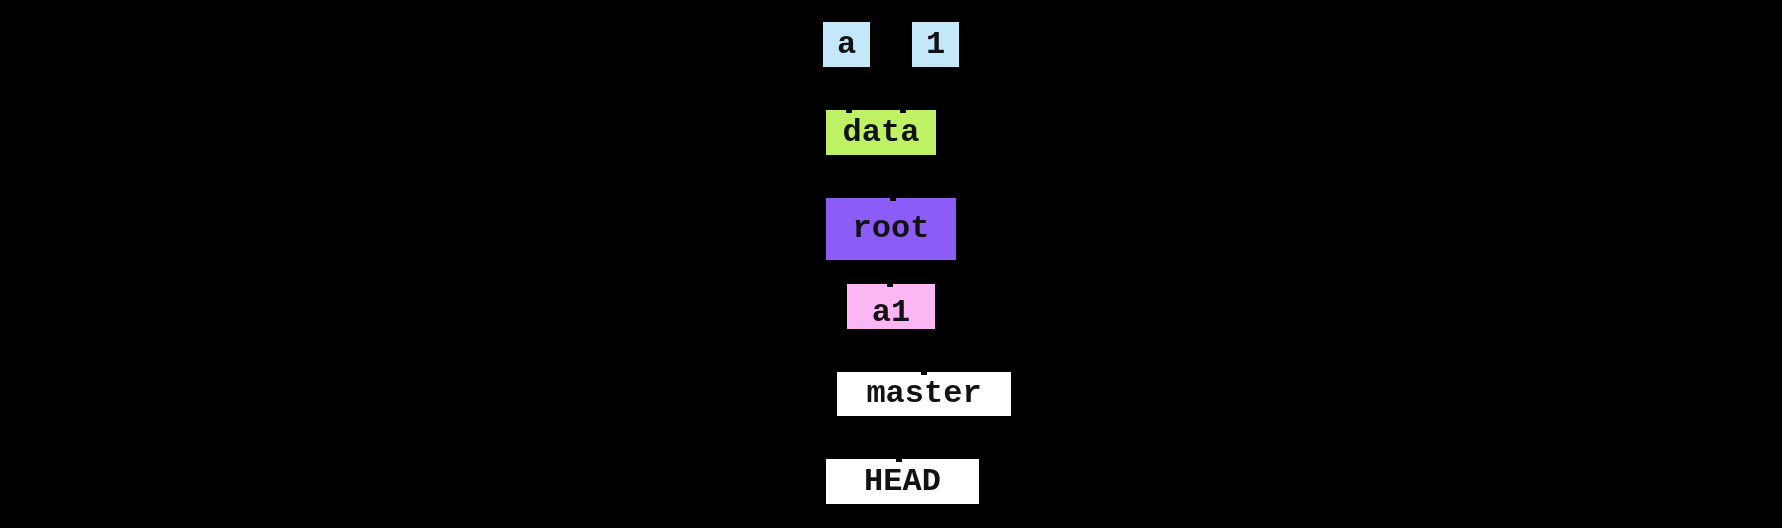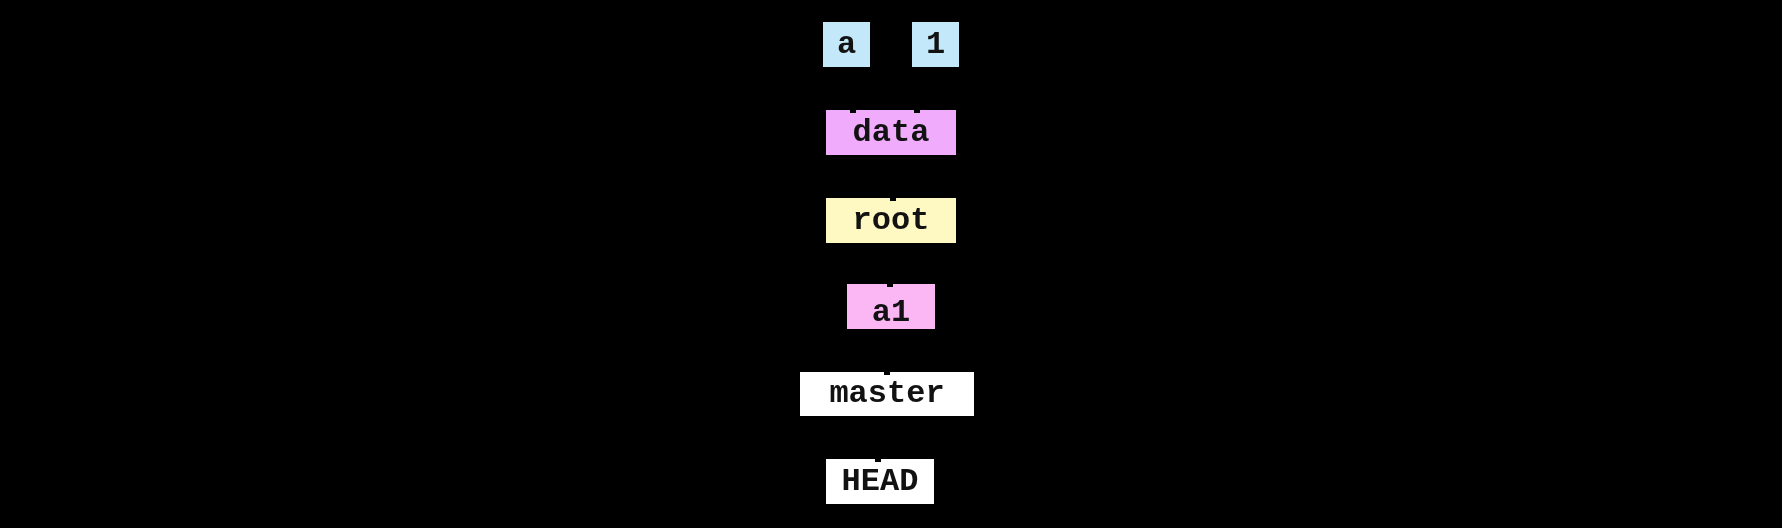--- a/index.html
+++ b/index.html
@@ -46,34 +46,34 @@
 </head>
 <body>
 
 <div id="canvas" style="background: rgb(0, 0, 0);">
     <div class="node" style="left: 823px; top: 22px; width: 47px; height: 45px; background: rgb(194, 232, 250);">
       <span class="node-label" style="color: rgb(18, 18, 18);">a</span>
     </div>
     <div class="node" style="left: 912px; top: 22px; width: 47px; height: 45px; background: rgb(194, 232, 250);">
       <span class="node-label" style="color: rgb(18, 18, 18);">1</span>
     </div>
-    <div class="node" style="left: 826px; top: 110px; width: 130px; height: 45px; background: #f0abfc;">
+    <div class="node" style="left: 826px; top: 110px; width: 110px; height: 45px; background: #bef264;">
       <span class="node-label" style="color: rgb(18, 18, 18);">data</span>
       <div class="tick" style="left: 21%;"></div>
       <div class="tick" style="left: 70%;"></div>
     </div>
-    <div class="node" style="left: 826px; top: 198px; width: 130px; height: 45px; background: #fef9c3; font-family: Liberation Mono, monospace;">
+    <div class="node" style="left: 826px; top: 198px; width: 130px; height: 62px; background: #8b5cf6; font-family: Liberation Mono, monospace;">
       <span class="node-label" style="color: rgb(18, 18, 18);">root</span>
       <div class="tick" style="left: 51.5%;"></div>
     </div>
     <div class="node" style="left: 847px; top: 284px; width: 88px; height: 45px; background: rgb(251, 182, 244); align-items: flex-end;">
       <span class="node-label" style="color: rgb(18, 18, 18);">a1</span>
       <div class="tick" style="left: 49%;"></div>
     </div>
-    <div class="node" style="left: 800px; top: 372px; width: 174px; height: 44px; background: rgb(255, 255, 255);">
+    <div class="node" style="left: 837px; top: 372px; width: 174px; height: 44px; background: rgb(255, 255, 255);">
       <span class="node-label" style="color: rgb(18, 18, 18);">master</span>
       <div class="tick" style="left: 50%;"></div>
     </div>
-    <div class="node" style="left: 826px; top: 459px; width: 108px; height: 45px; background: rgb(255, 255, 255);">
+    <div class="node" style="left: 826px; top: 459px; width: 153px; height: 45px; background: rgb(255, 255, 255);">
       <span class="node-label" style="color: rgb(18, 18, 18);">HEAD</span>
       <div class="tick" style="left: 48%;"></div>
     </div>
   </div>
 
 </body></html>

